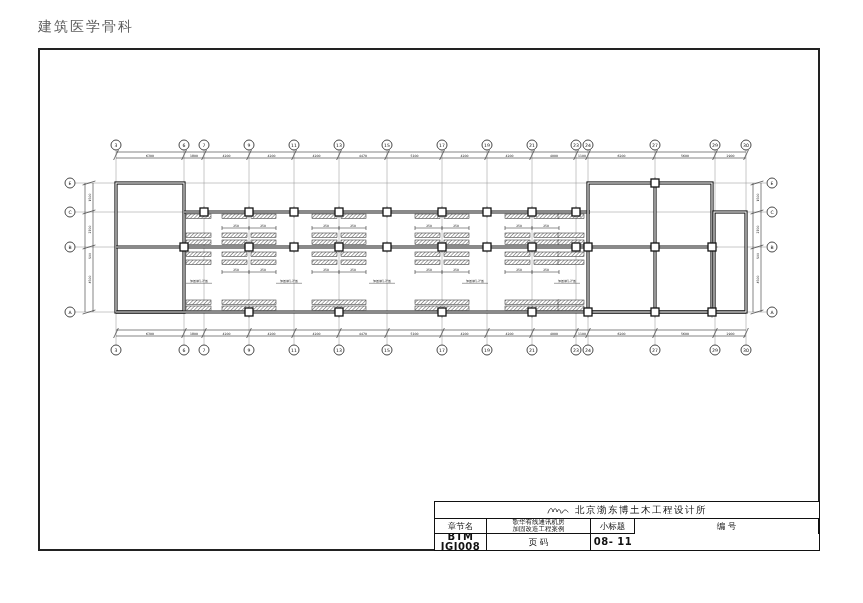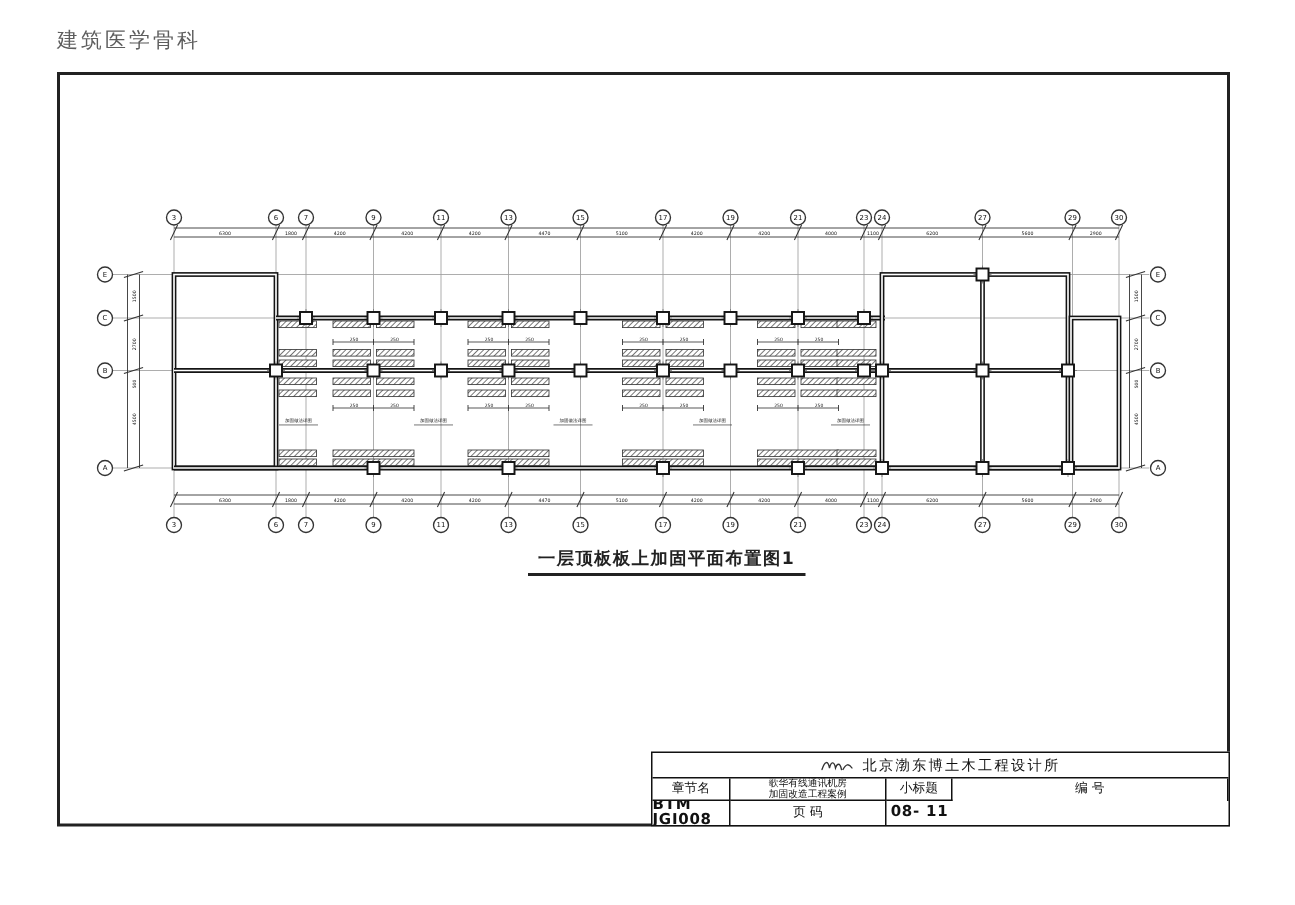--- a/index.html
+++ b/index.html
@@ -11,21 +11,21 @@
         border:2px solid #222;background:#fff;box-sizing:border-box;}
   .plan-svg{position:absolute;left:0;top:0;width:863px;height:603px;}
   .plan-caption{position:absolute;left:352px;top:365px;width:185px;text-align:center;
         font-size:11.5px;font-weight:bold;color:#222;letter-spacing:1px;
         border-bottom:2px solid #222;padding-bottom:2px;}
   
   .title-block{position:absolute;left:434px;top:501px;width:386px;height:50px;
         border:1.6px solid #111;box-sizing:border-box;background:#fff;
         display:grid;grid-template-columns:52px 104px 44px 1fr;grid-template-rows:17px 15px 1fr;}
   .tb-cell{border-right:1px solid #111;border-bottom:1px solid #111;display:flex;
-        align-items:center;justify-content:center;text-align:left;overflow:hidden;
+        align-items:center;justify-content:center;text-align:center;overflow:hidden;
         font-size:8.5px;color:#111;line-height:1.05;}
   .tb-cell:nth-child(4n+1){}
   .tb-company{grid-column:1 / 5;border-bottom:1px solid #111;display:flex;align-items:center;
         justify-content:center;gap:6px;font-size:9.5px;letter-spacing:1.5px;color:#111;}
   .tb-logo{display:inline-flex;align-items:center;}
   .tb-small{font-size:6.5px;}
   .tb-value{font-weight:bold;font-size:10px;letter-spacing:.5px;}
   .no-r{border-right:none;}
   .no-b{border-bottom:none;}
 </style>
@@ -445,21 +445,20 @@
         <text x="70" y="248.6" font-size="4.6" text-anchor="middle" fill="#111" font-family="&quot;DejaVu Sans&quot;,sans-serif">B</text>
         <circle cx="772" cy="247" r="5" fill="#fff" stroke="#333" stroke-width="0.9"></circle>
         <text x="772" y="248.6" font-size="4.6" text-anchor="middle" fill="#111" font-family="&quot;DejaVu Sans&quot;,sans-serif">B</text>
         <circle cx="70" cy="312" r="5" fill="#fff" stroke="#333" stroke-width="0.9"></circle>
         <text x="70" y="313.6" font-size="4.6" text-anchor="middle" fill="#111" font-family="&quot;DejaVu Sans&quot;,sans-serif">A</text>
         <circle cx="772" cy="312" r="5" fill="#fff" stroke="#333" stroke-width="0.9"></circle>
         <text x="772" y="313.6" font-size="4.6" text-anchor="middle" fill="#111" font-family="&quot;DejaVu Sans&quot;,sans-serif">A</text>
       </g>
   </svg>
 
-  <div class="plan-caption">一层顶板板上加固平面布置图1</div>
 
   <div class="title-block">
     <div class="tb-company">
       <span class="tb-logo">
         <svg width="22" height="11" viewBox="0 0 22 11">
           <path d="M1,8 C3,2 5,2 6,7 C7,3 9,2 10,7 C11,4 13,3 14,8 M15,8 C17,4 19,4 21,7" fill="none" stroke="#333" stroke-width="0.9" stroke-linecap="round"></path>
         </svg>
       </span>
       <span>北京渤东博土木工程设计所</span>
     </div>

